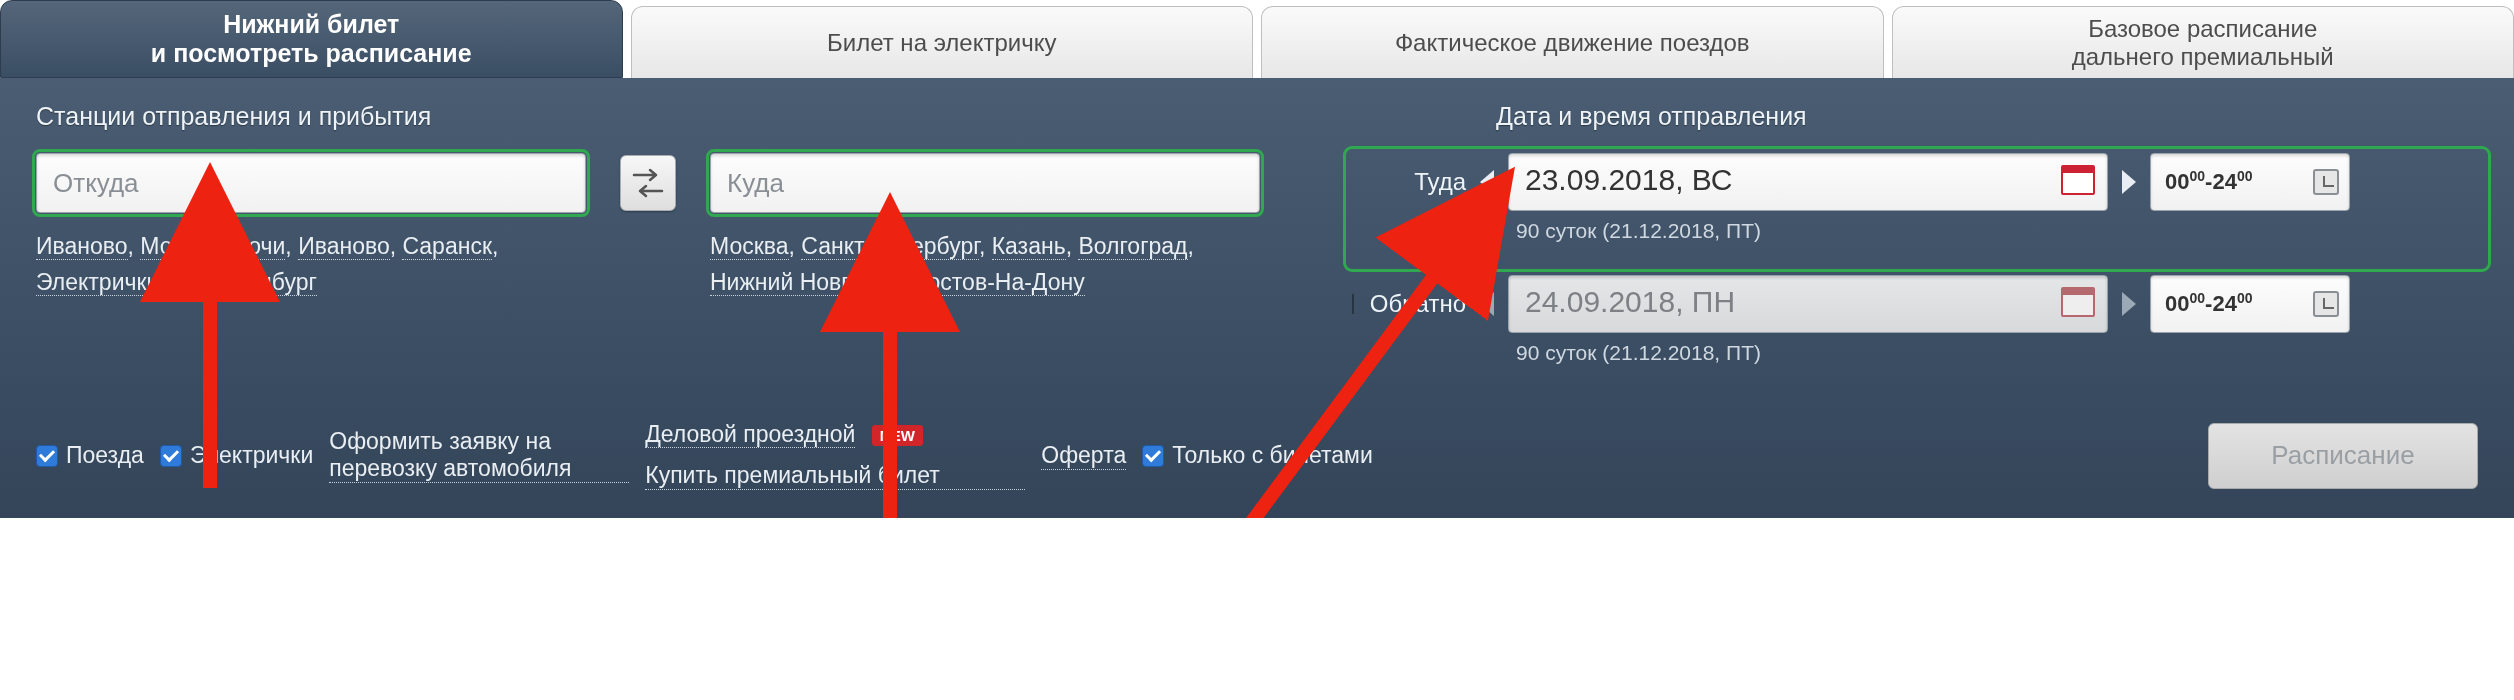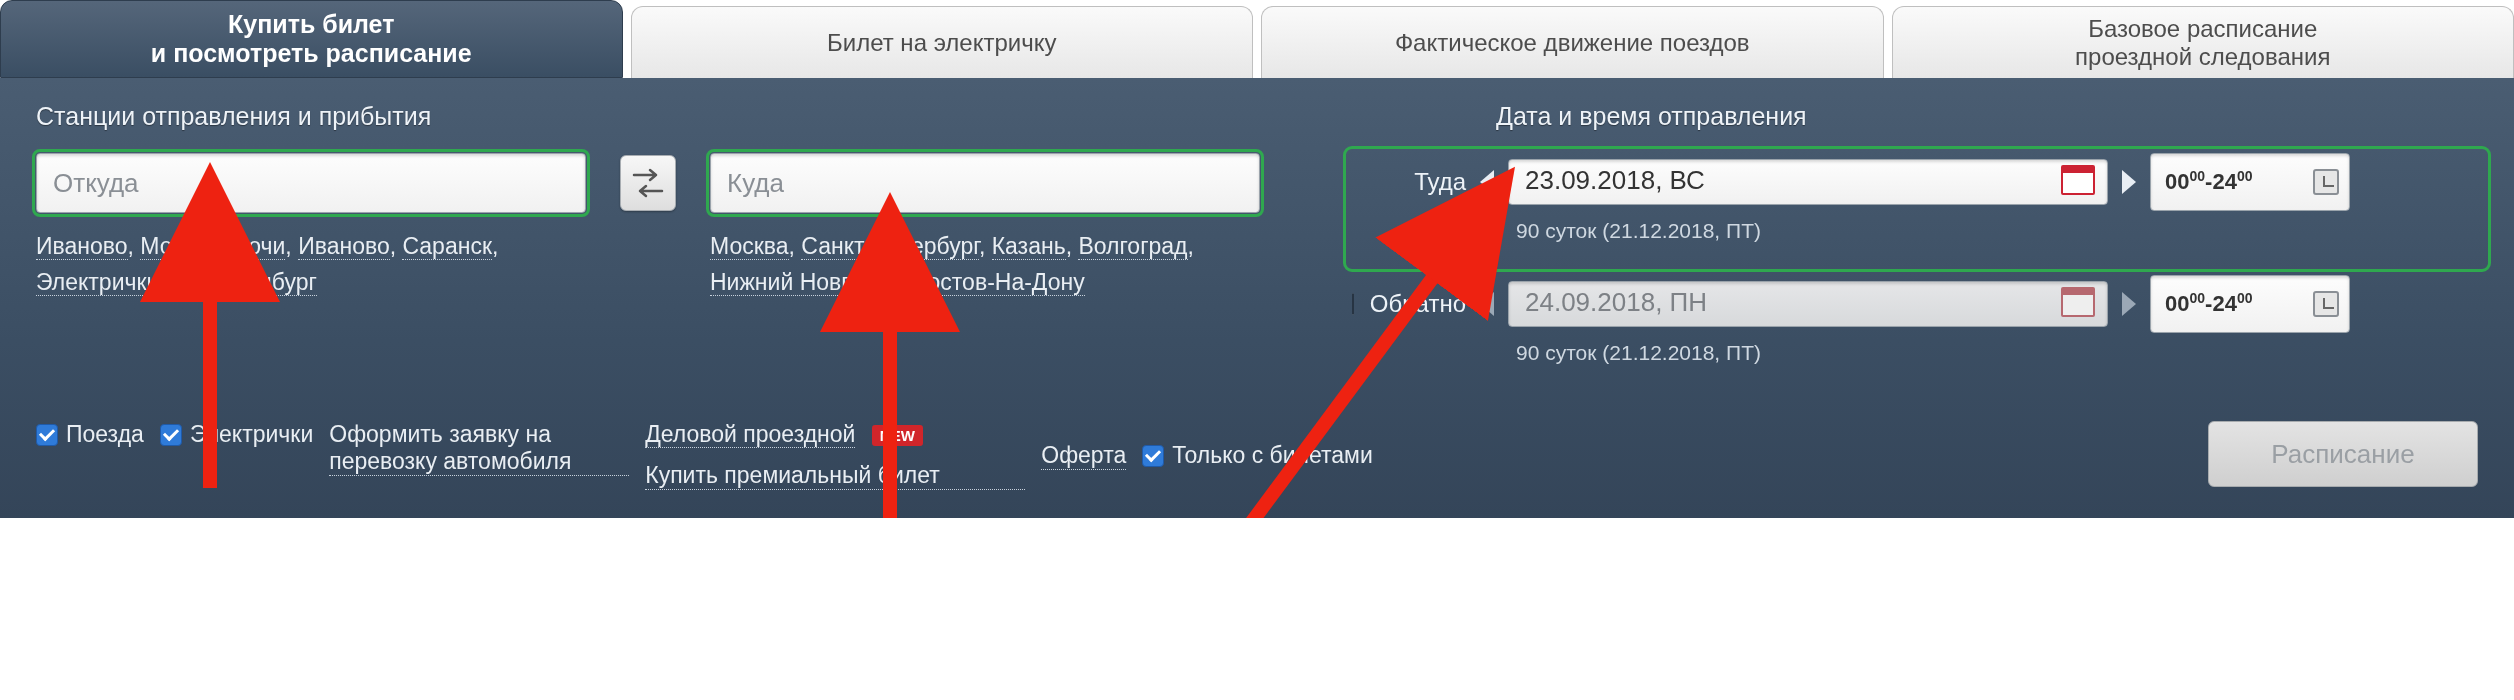--- a/index.html
+++ b/index.html
@@ -129,29 +129,29 @@
   .tri {
     width: 0; height: 0;
     border-top: 12px solid transparent;
     border-bottom: 12px solid transparent;
     cursor: pointer;
   }
   .tri.left { border-right: 14px solid #e8eef4; }
   .tri.right { border-left: 14px solid #e8eef4; }
   .date-input {
     width: 600px;
-    height: 46px;
+    height: 58px;
     background: linear-gradient(#fdfdfd,#f1f1f1);
     border: 1px solid #9aa3ab;
     border-radius: 4px;
     display: flex;
     align-items: center;
     justify-content: space-between;
     padding: 0 12px 4px 16px;
-    font-size: 26px;
+    font-size: 30px;
     color: #333;
     box-shadow: inset 0 2px 3px rgba(0,0,0,0.15);
   }
   .date-input.disabled {
     background: linear-gradient(#e5e6e8,#d7d9db);
     color: #7d8186;
   }
   .cal-icon {
     width: 34px; height: 30px;
     background: #fff;
@@ -202,21 +202,21 @@
   }
   .check.checked { background: #2f7bd9; border-color:#1f5aa8; }
   .check.checked::after {
     content:""; width:11px; height:6px;
     border-left:3px solid #fff; border-bottom:3px solid #fff;
     transform: rotate(-45deg) translate(1px,-1px);
   }
   
   .bottom {
     display: flex;
-    align-items: flex-start;
+    align-items: center;
     gap: 16px;
     margin-top: 40px;
     font-size: 23px;
   }
   .bottom .col { display:flex; flex-direction:column; gap:14px; }
   .schedule-btn {
     width: 270px; height: 66px;
     background: linear-gradient(#e3e3e3,#cfcfcf);
     border: 1px solid #a7abae;
     border-radius: 6px;
@@ -247,32 +247,32 @@
   .arrow svg { overflow: visible; }
   .cblabel { display:inline-flex; align-items:center; cursor:pointer; }
 </style>
 </head>
 <body>
 
 <div class="widget">
 
   <div class="tabs">
     <div class="tab active">
-      <span style="white-space:pre-line">Купить билет
+      <span style="white-space:pre-line">Нижний билет
 и посмотреть расписание</span>
     </div>
     <div class="tab">
       <span>Билет на электричку</span>
     </div>
     <div class="tab">
       <span>Фактическое движение поездов</span>
     </div>
     <div class="tab">
       <span style="white-space:pre-line">Базовое расписание
-проездной следования</span>
+дальнего премиальный</span>
     </div>
   </div>
 
   <div class="panel">
 
     <div class="row">
 
       <div style="flex:0 0 1250px">
         <div class="section-label">Станции отправления и прибытия</div>
         <div class="stations">

